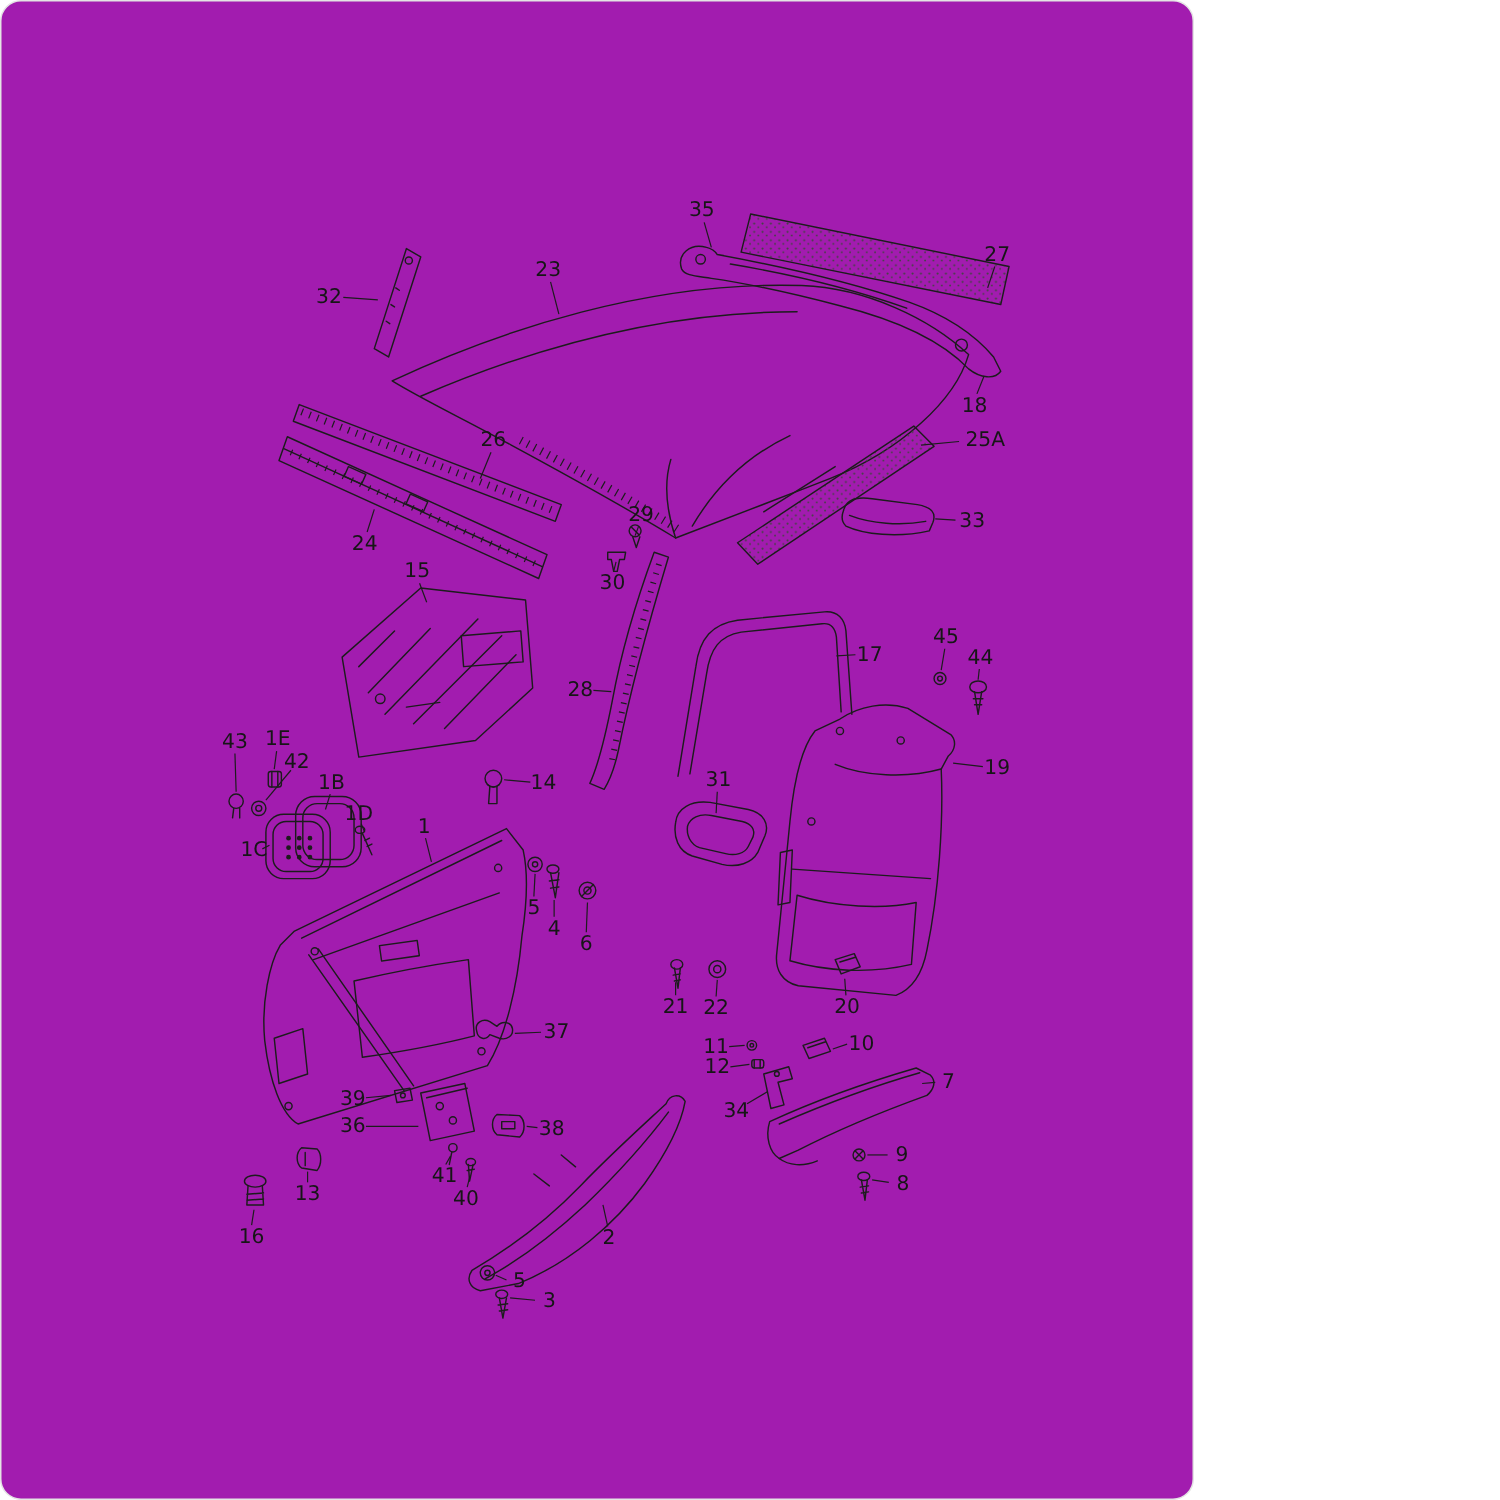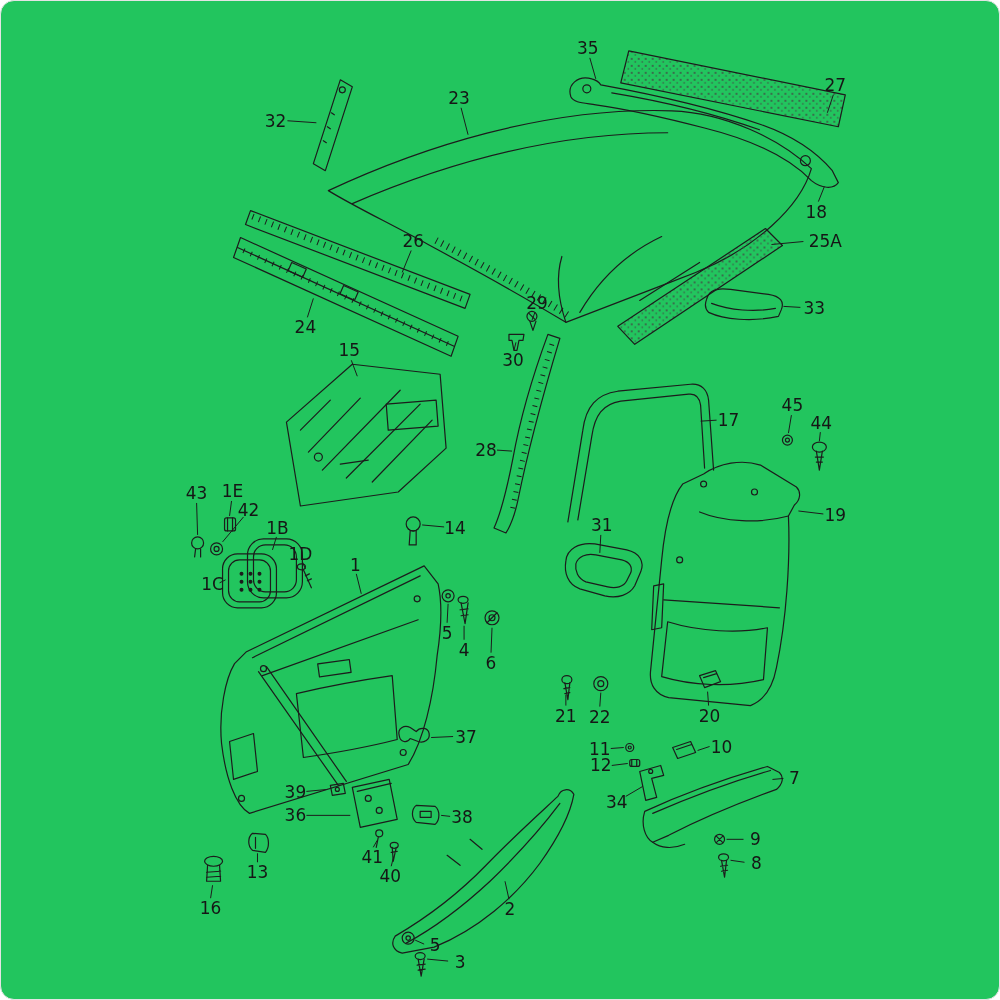--- a/index.html
+++ b/index.html
@@ -1,17 +1,17 @@
 <!DOCTYPE html>
 <html><head>
 <meta charset="utf-8">
 <style>
   html,body{margin:0;padding:0;background:#ffffff;}
   .stage{
-    position:relative;width:1000px;height:1000px;background:#22c55e;
+    position:relative;width:796px;height:1000px;background:#a21caf;
     border:1px solid #e4e4e4;border-radius:14px;box-sizing:border-box;overflow:hidden;
   }
   svg{display:block;width:100%;height:100%;}
   .part-label{
     font-family:"DejaVu Sans", sans-serif;
     font-size:17px;
     fill:#161616;
     text-anchor:middle;
     dominant-baseline:central;
   }

